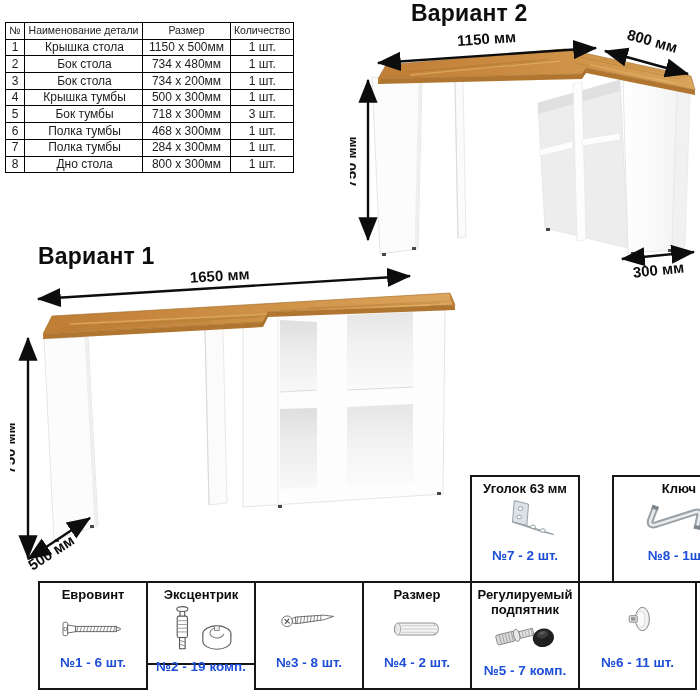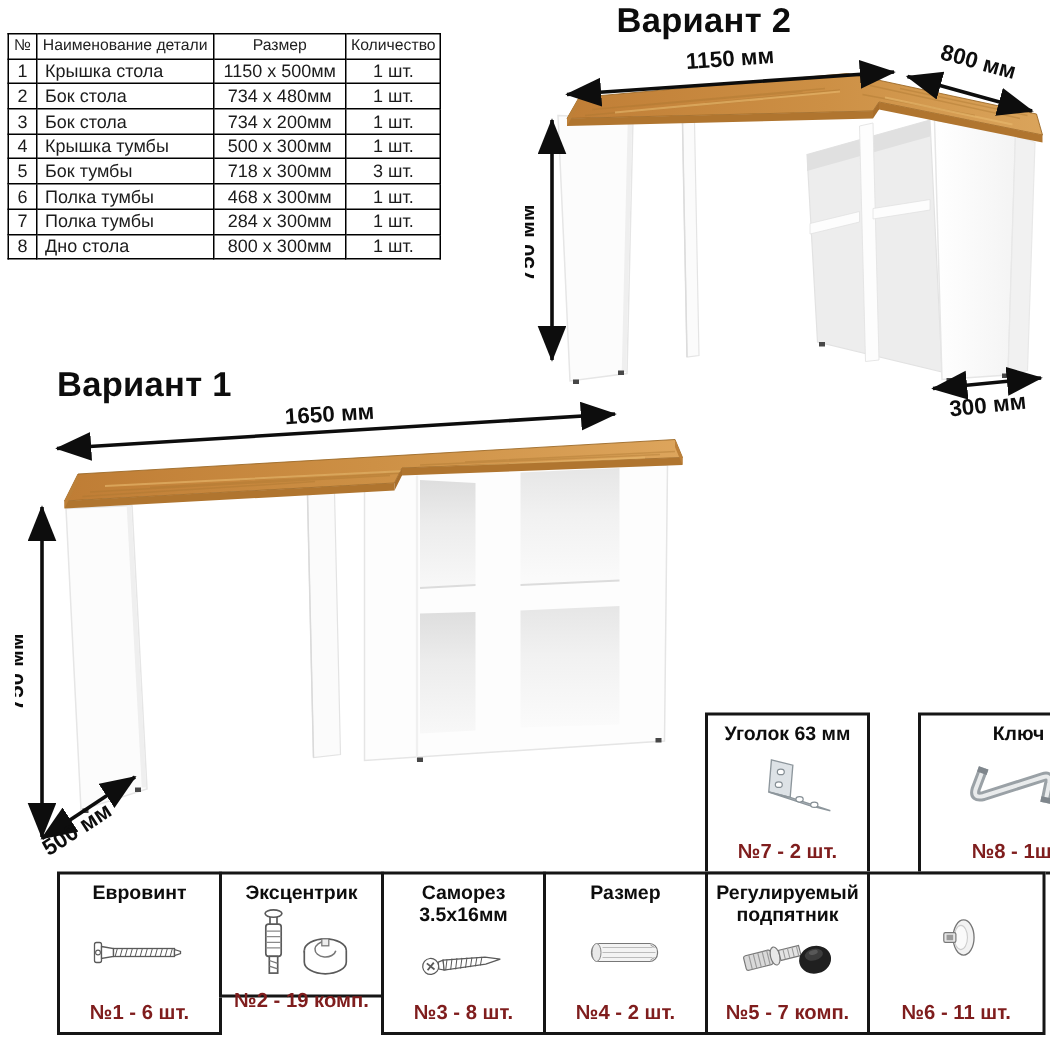--- a/index.html
+++ b/index.html
@@ -11,34 +11,34 @@
   .parts{
     position:absolute;left:5px;top:22px;border-collapse:collapse;
     font-size:12px;color:#1c1c1c;table-layout:fixed;
   }
   .parts th,.parts td{
     border:1px solid #000;padding:0 3px;height:15.7px;line-height:1.05;
     overflow:hidden;white-space:nowrap;background:#fff;
   }
   .parts th{font-size:10.5px;font-weight:400;text-align:center;color:#222}
   .parts td{text-align:center}
-  .parts td.cname{text-align:left;padding-left:5px}
+  .parts td.cname{text-align:center;padding-left:5px}
   
   .title{position:absolute;width:200px;text-align:left;font-weight:700;
     font-size:23px;color:#0d0d0d;letter-spacing:.2px}
   .drawing{position:absolute}
   svg text.dim{font-weight:700;font-size:15px;fill:#0d0d0d;text-anchor:middle}
   
   .hw-cell{
     position:absolute;background:#fff;border:2px solid #161616;box-sizing:border-box;
     display:flex;flex-direction:column;align-items:center;justify-content:space-between;
     text-align:center;
   }
   .hw-label{font-weight:700;font-size:13px;line-height:1.12;padding:5px 2px 0 2px;color:#0d0d0d}
-  .hw-count{font-weight:700;font-size:13.5px;padding:0 0 6px 0;color:#7f1d1d;white-space:nowrap}
+  .hw-count{font-weight:700;font-size:13.5px;padding:0 0 18px 0;color:#1d4ed8;white-space:nowrap}
   .hw-icon{flex:1;display:flex;align-items:center;justify-content:center;width:100%}
 </style>
 </head>
 <body>
 
 <table class="parts">
   <colgroup>
       <col style="width:19px">
       <col style="width:118px">
       <col style="width:88px">
@@ -308,21 +308,20 @@
       <ellipse cx="67" cy="33" rx="15" ry="8.5" fill="#fff" stroke="#5a5a5a" stroke-width="1.2"></ellipse>
       <path d="M52,33 L52,41 A15,8.5 0 0 0 82,41 L82,33" fill="#fff" stroke="#5a5a5a" stroke-width="1.2"></path>
       <path d="M67,26.5 A7.5,5.5 0 1 0 74.5,33" fill="none" stroke="#777" stroke-width="1.1"></path>
       <rect x="64.5" y="24.5" width="5" height="5" fill="#eee" stroke="#777" stroke-width=".9"></rect>
     </svg>
   </div>
   <div class="hw-count">№2 - 19 комп.</div>
 </div>
 
 <div class="hw-cell" style="left:254px;top:581px;width:110px;height:109px">
-  <div class="hw-label">Саморез 3.5x16мм</div>
   <div class="hw-icon">
     <svg width="98" height="40" viewBox="0 0 100 60">
       <g transform="rotate(-6 50 30)">
         <circle cx="17" cy="30" r="8" fill="#fff" stroke="#5a5a5a" stroke-width="1.2"></circle>
         <path d="M13.5,26.5 L20.5,33.5 M20.5,26.5 L13.5,33.5" stroke="#5a5a5a" stroke-width="1.8" fill="none"></path>
         <path d="M25,26.5 L30,25 L30,35 L25,33.5 Z" fill="#fff" stroke="#5a5a5a" stroke-width="1.1"></path>
         <path d="M30,25 L72,26.5 L87,30 L72,33.5 L30,35 Z" fill="#fff" stroke="#5a5a5a" stroke-width="1.2"></path>
         <path d="M34,24.5 L31.5,35.5 M39,24.5 L36.5,35.5 M44,24.5 L41.5,35.5 M49,24.8 L46.5,35.2 M54,25 L51.5,35 M59,25.2 L56.5,34.8 M64,25.5 L61.5,34.5 M69,25.8 L66.5,34.2" stroke="#5a5a5a" stroke-width="1" fill="none"></path>
       </g>
     </svg>

